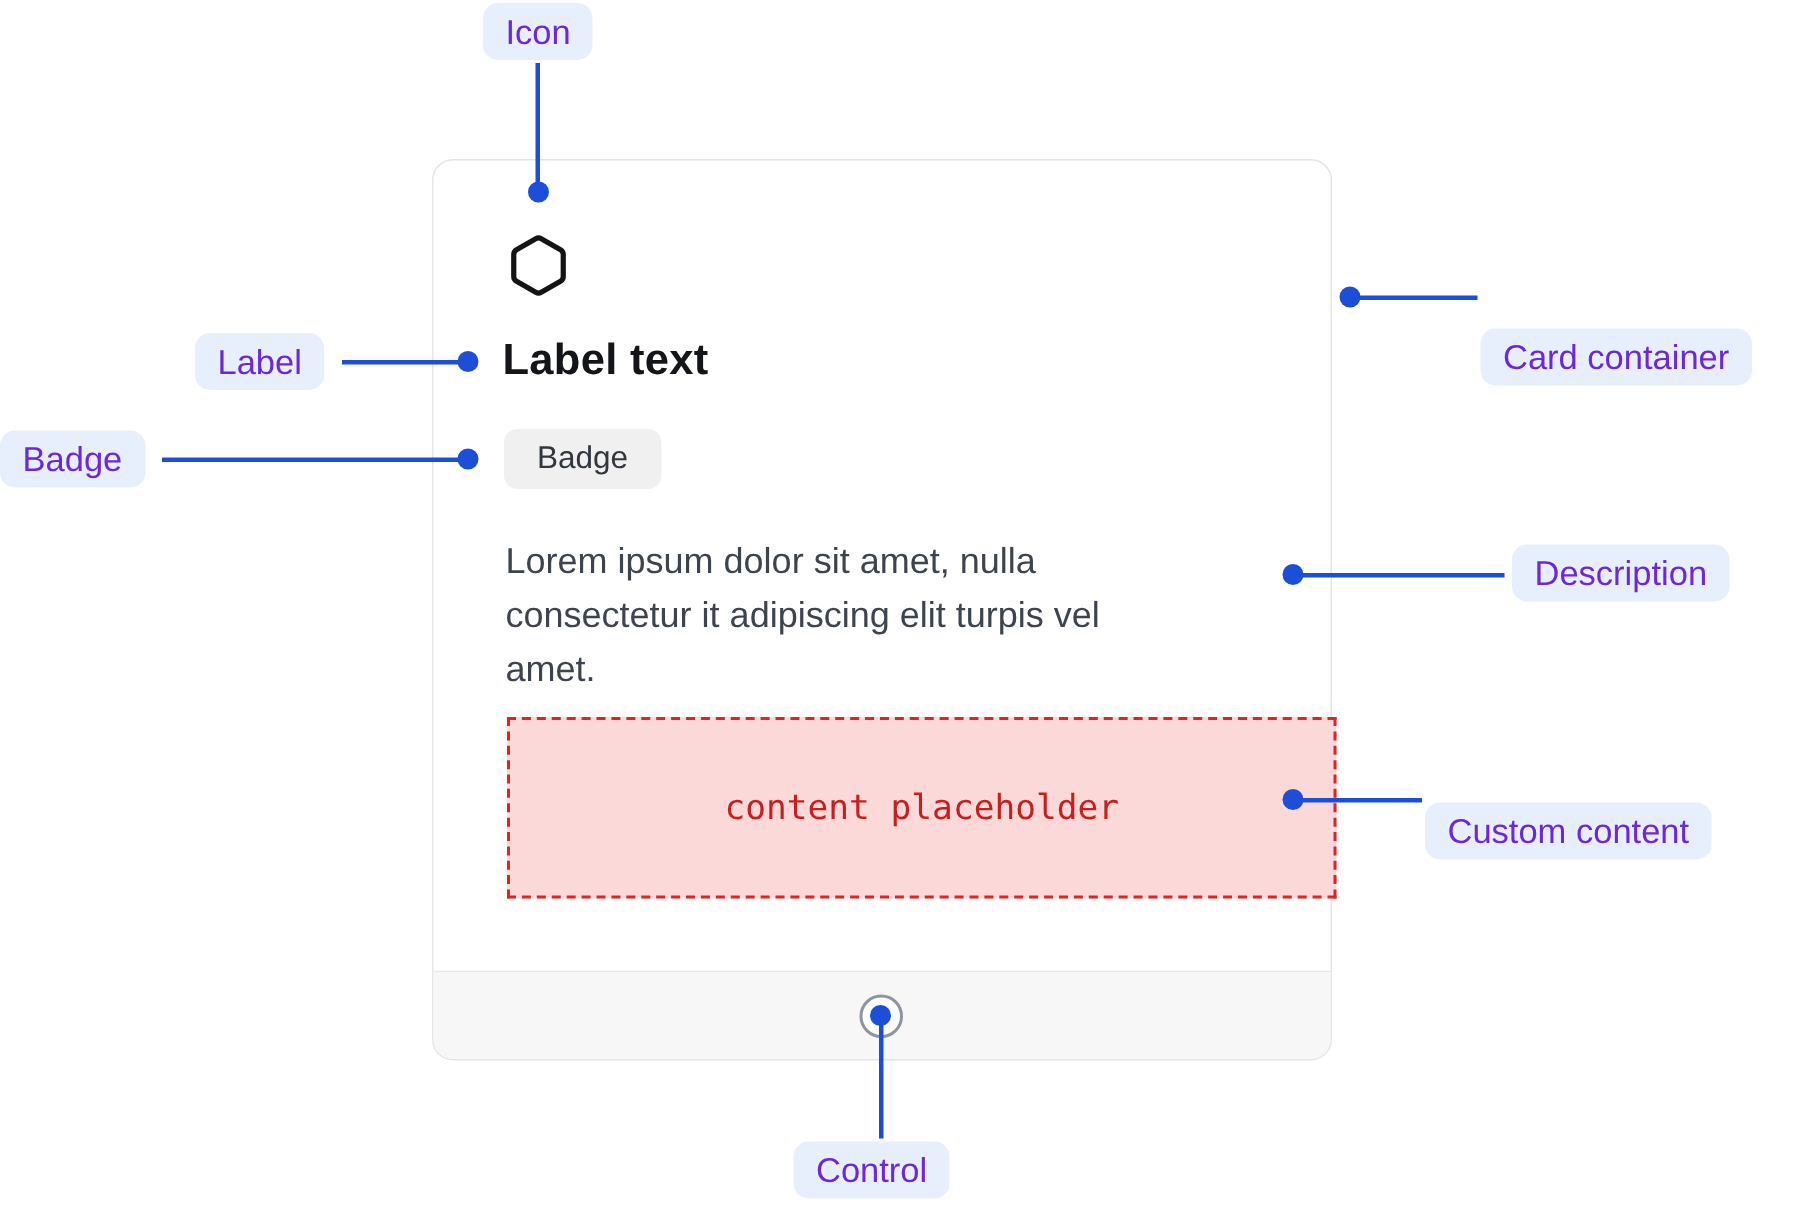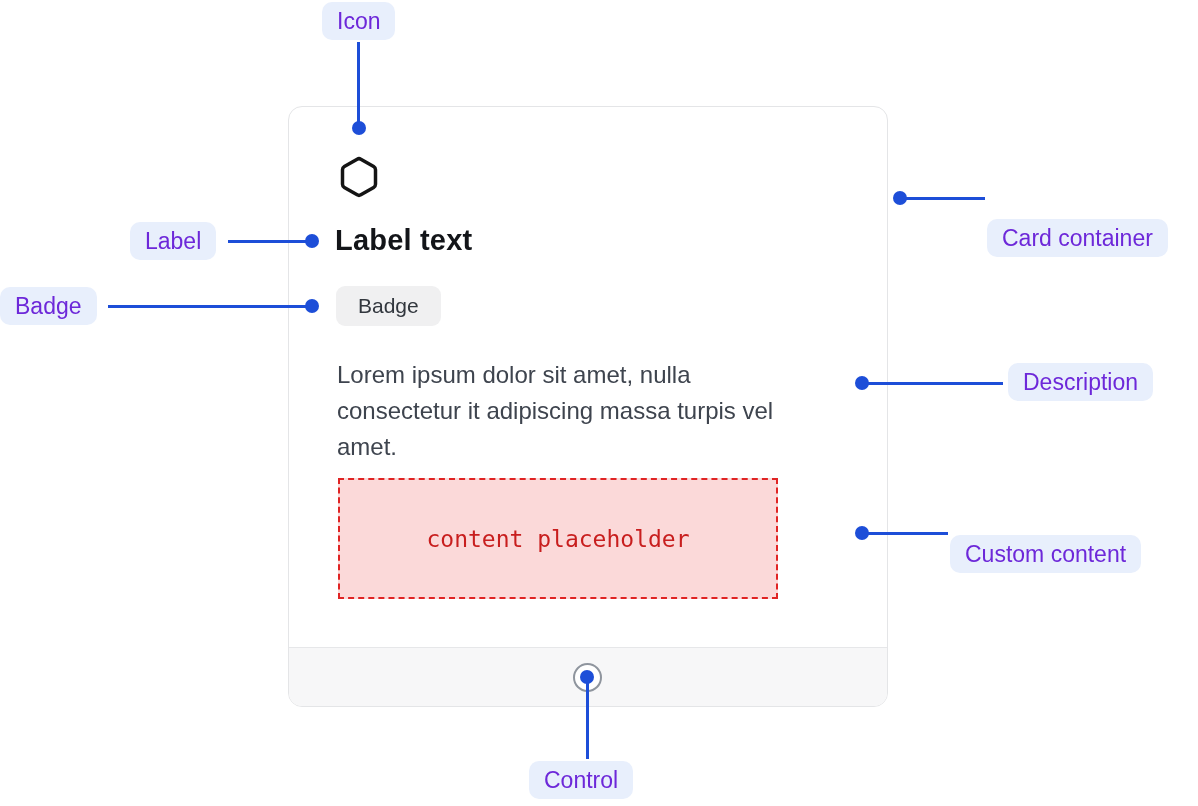--- a/index.html
+++ b/index.html
@@ -75,21 +75,21 @@
     position: absolute;
     left: 48px; top: 250px;
     width: 500px;
     font-size: 24px;
     line-height: 36px;
     color: #3e444e;
   }
   .placeholder-box {
     position: absolute;
     left: 49px; top: 371px;
-    width: 440px; height: 121px;
+    width: 553px; height: 121px;
     background: #fbd9d9;
     border: 2px dashed #e02424;
     display: flex;
     align-items: center;
     justify-content: center;
   }
   .placeholder-text {
     font-family: "DejaVu Sans Mono", monospace;
     font-size: 23px;
     color: #c81e1e;
@@ -123,21 +123,21 @@
     </svg>
 
     <div class="card-label">Label text</div>
 
     <div class="badge-chip">
       <span>Badge</span>
     </div>
 
     <div class="card-desc">
       <div>Lorem ipsum dolor sit amet, nulla</div>
-      <div>consectetur it adipiscing massa turpis vel</div>
+      <div>consectetur it adipiscing elit turpis vel</div>
       <div>amet.</div>
     </div>
 
     <div class="placeholder-box">
       <span class="placeholder-text">content placeholder</span>
     </div>
 
     <div class="card-footer">
       <div class="control-circle"></div>
     </div>

